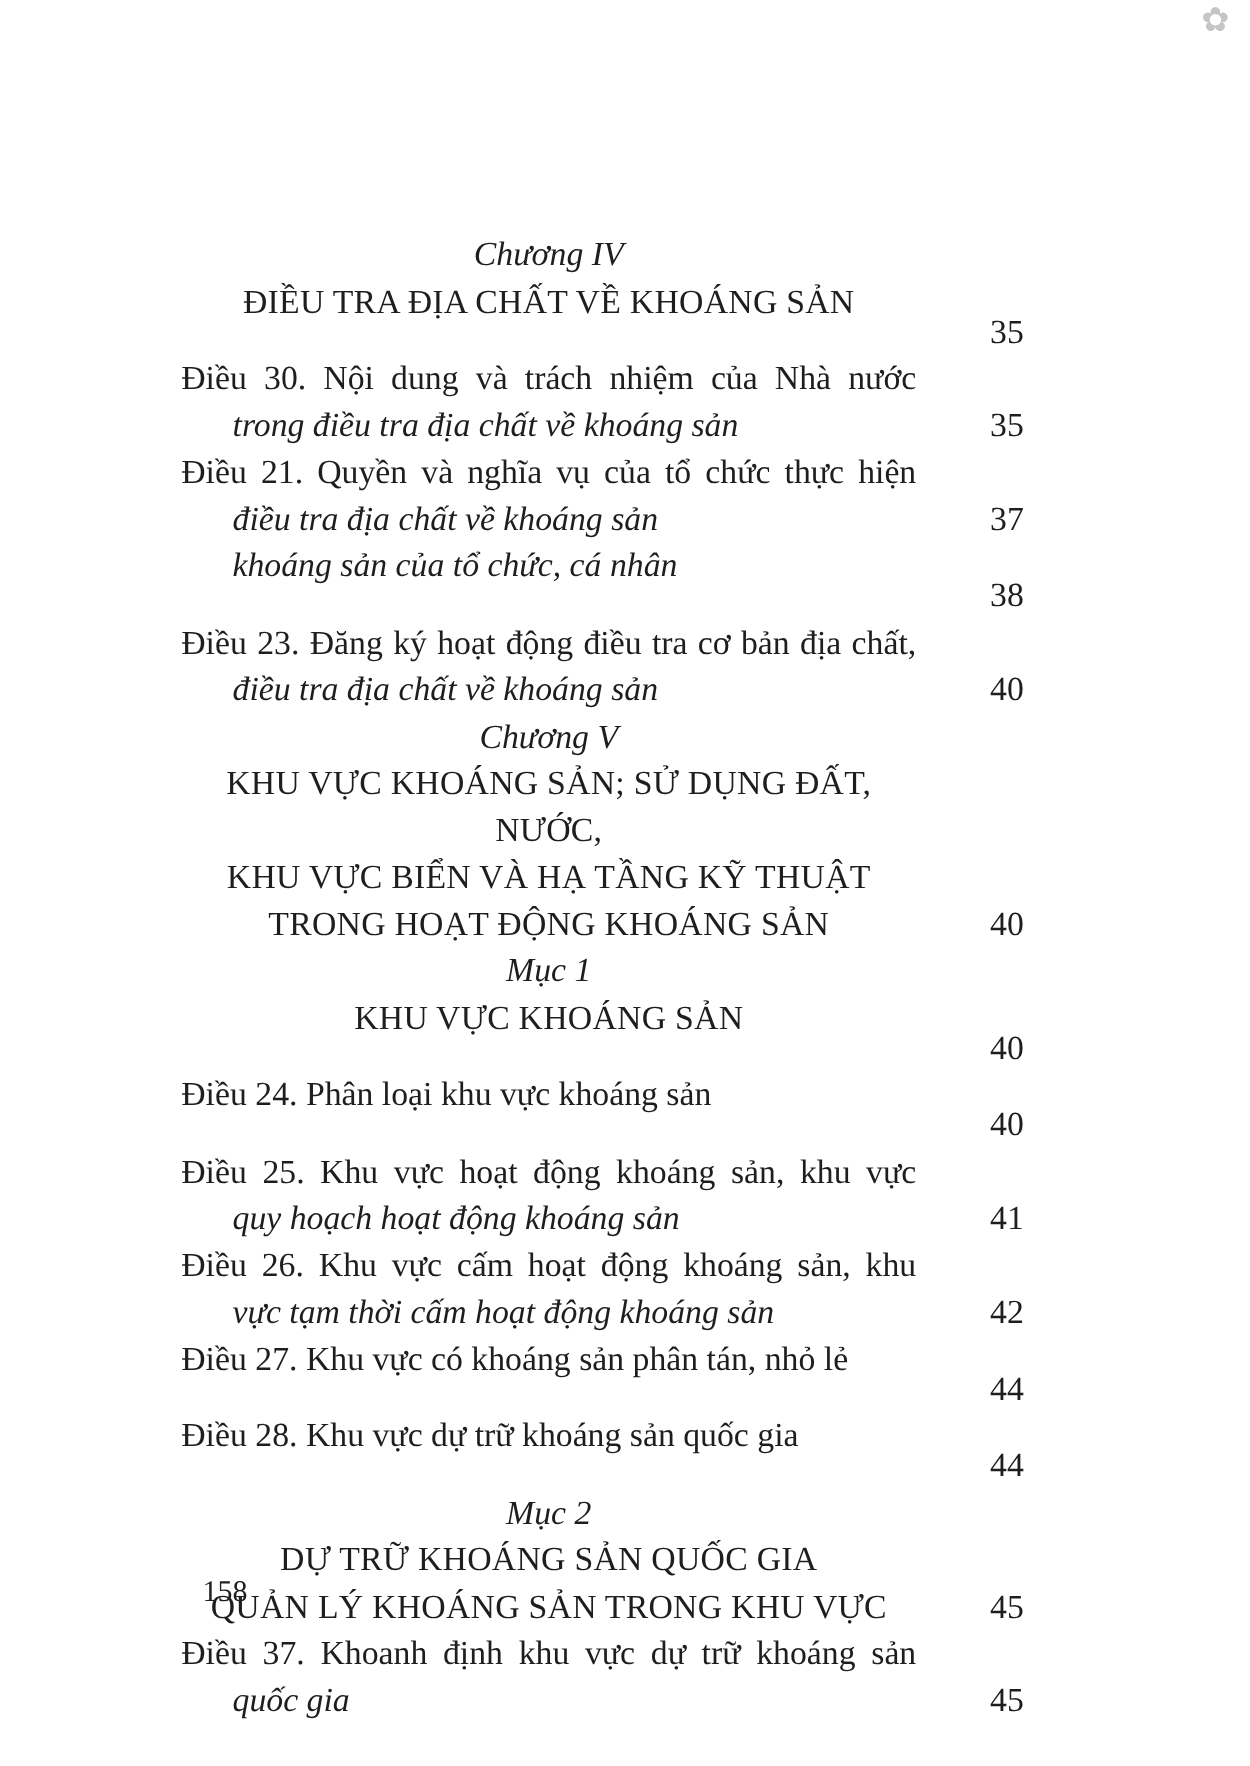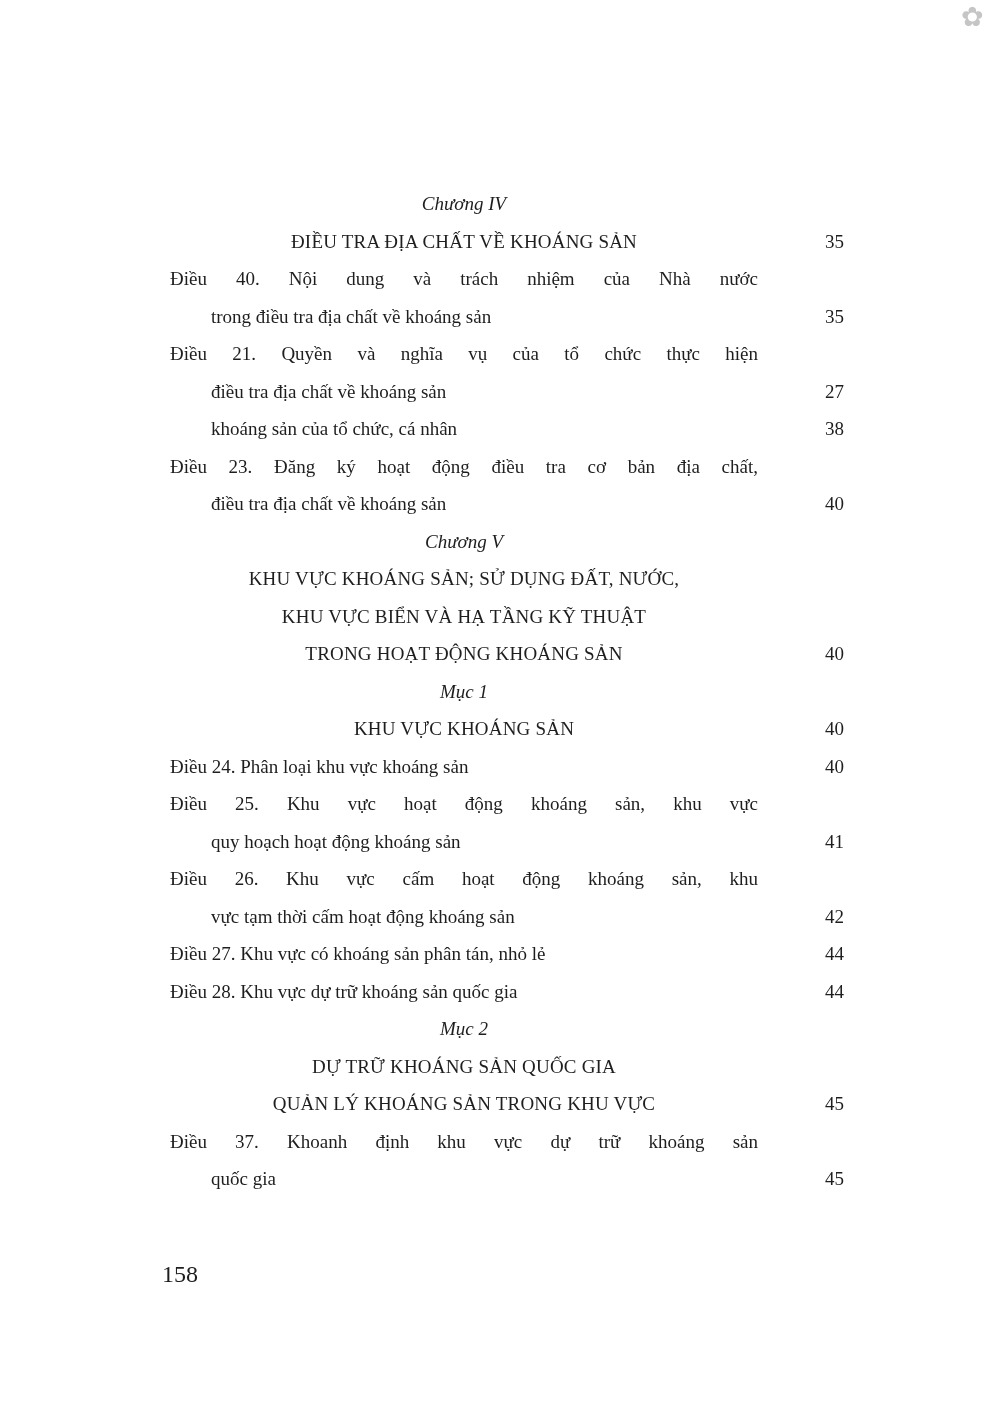--- a/index.html
+++ b/index.html
@@ -22,39 +22,40 @@
     top: 0px;
     left: 961px;
     font-size: 27px;
     line-height: 34px;
     color: #c5c5c5;
     font-family: "DejaVu Sans", sans-serif;
   }
   .toc {
     position: absolute;
     top: 185px;
-    left: 170px;
+    left: 145px;
     width: 674px;
-    font-size: 19px;
+    font-size: 27px;
   }
   .row {
     display: flex;
     align-items: stretch;
   }
   .row .text {
     flex: 1 1 auto;
     min-width: 0;
   }
   .row .pagenum {
     flex: 0 0 86px;
     width: 86px;
     text-align: right;
     align-self: flex-end;
     line-height: 37.5px;
     white-space: nowrap;
+    margin-top: 24px;
   }
   .line {
     line-height: 37.5px;
     white-space: normal;
   }
   
   .chapter-label .line,
   .section-label .line {
     text-align: center;
     font-style: italic;
@@ -68,20 +69,21 @@
   
   .article .line {
     text-align: left;
   }
   .article .line.just {
     text-align: justify;
     text-align-last: justify;
   }
   .article .line.cont {
     padding-left: 41px;
+    font-style: italic;
   }
   .footer-pagenum {
     position: absolute;
     top: 1258px;
     left: 162px;
     font-size: 24px;
     line-height: 32px;
     text-align: right;
   }
 </style>
@@ -100,31 +102,31 @@
         <div class="pagenum"></div>
       </div>
       <div class="row chapter-title">
         <div class="text">
           <div class="line">ĐIỀU TRA ĐỊA CHẤT VỀ KHOÁNG SẢN</div>
         </div>
         <div class="pagenum">35</div>
       </div>
       <div class="row article">
         <div class="text">
-          <div class="line just">Điều 40. Nội dung và trách nhiệm của Nhà nước</div>
+          <div class="line just">Điều 30. Nội dung và trách nhiệm của Nhà nước</div>
           <div class="line cont">trong điều tra địa chất về khoáng sản</div>
         </div>
         <div class="pagenum">35</div>
       </div>
       <div class="row article">
         <div class="text">
           <div class="line just">Điều 21. Quyền và nghĩa vụ của tổ chức thực hiện</div>
           <div class="line cont">điều tra địa chất về khoáng sản</div>
         </div>
-        <div class="pagenum">27</div>
+        <div class="pagenum">37</div>
       </div>
       <div class="row article">
         <div class="text">
           <div class="line cont">khoáng sản của tổ chức, cá nhân</div>
         </div>
         <div class="pagenum">38</div>
       </div>
       <div class="row article">
         <div class="text">
           <div class="line just">Điều 23. Đăng ký hoạt động điều tra cơ bản địa chất,</div>

